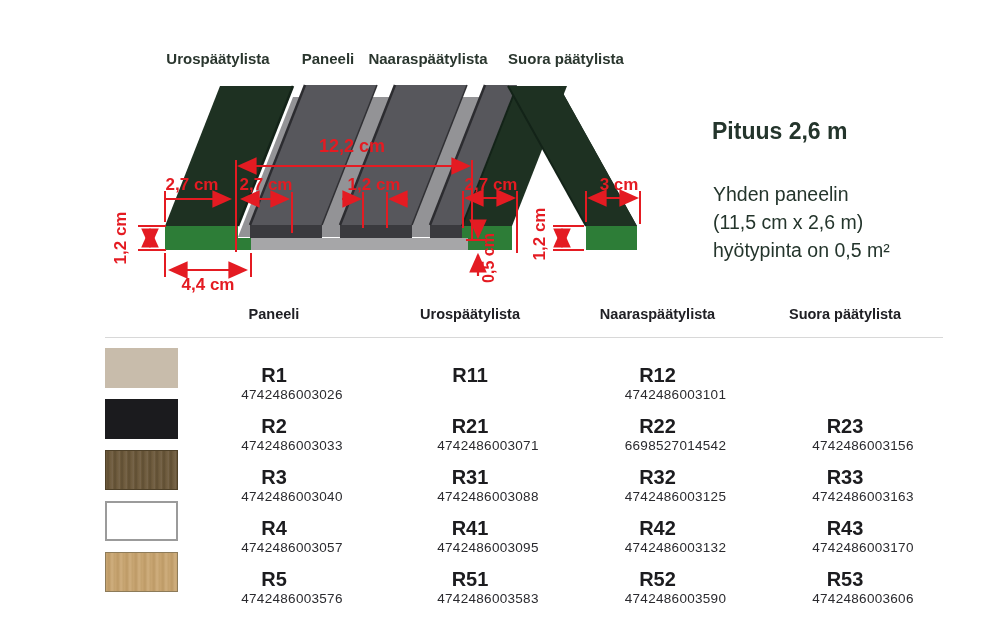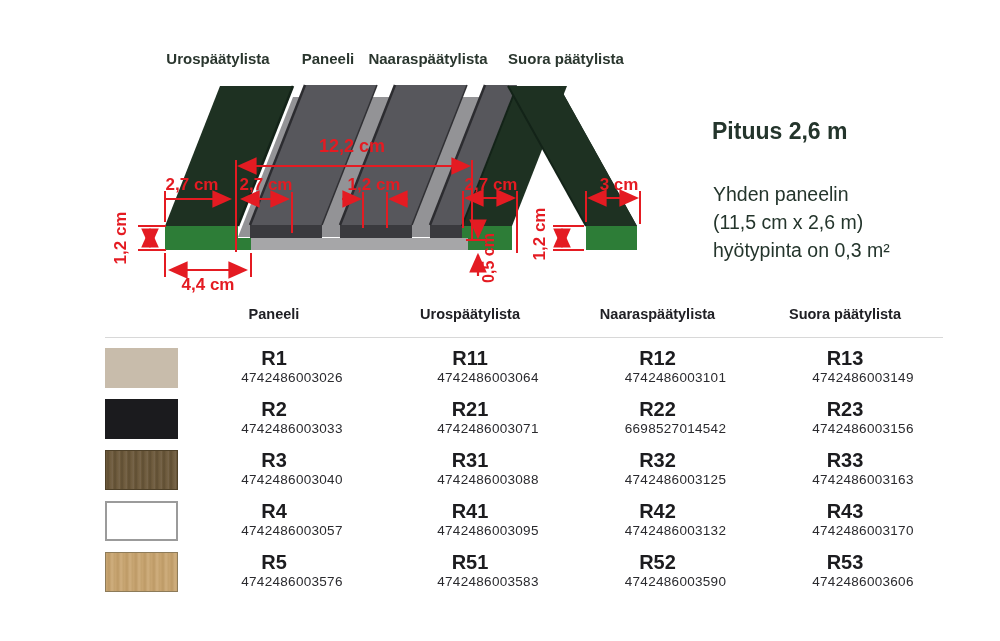--- a/index.html
+++ b/index.html
@@ -26,21 +26,21 @@
   .divider{position:absolute;left:105px;top:337px;width:838px;height:0;border-top:1px solid #d8d8d8;}
   .tbl-body{position:absolute;left:105px;top:344px;width:840px;}
   .tbl-row{display:grid;grid-template-columns:73px 192px 200px 175px 200px;height:51px;}
   .swatch{width:73px;height:40px;margin-top:4px;box-sizing:border-box;}
   .swatch[data-variant="beige"]{background:#c8bcab;}
   .swatch[data-variant="black"]{background:#1b1b1e;}
   .swatch[data-variant="dark-wood"]{background:repeating-linear-gradient(90deg,#6e5b3d 0px,#5f4e33 2px,#6e5b3d 4px,#77654b 7px);border:1px solid #4e4028;}
   .swatch[data-variant="white"]{background:#ffffff;border:2px solid #9b9b9b;}
   .swatch[data-variant="light-oak"]{background:repeating-linear-gradient(90deg,#c9a673 0px,#bd9a66 3px,#cfae7e 6px,#c2a06c 9px);border:1px solid #8d7b59;}
   .cell{text-align:center;}
-  .code{font-size:20px;font-weight:bold;color:#1c1c1f;line-height:22px;margin-top:3px;}
+  .code{font-size:20px;font-weight:bold;color:#1c1c1f;line-height:22px;margin-top:20px;}
   .ean{font-size:13.5px;color:#2a2a2e;letter-spacing:.3px;line-height:18px;margin-left:36px;}
 </style>
 </head>
 <body>
 
 <div class="page">
 
   <svg class="diagram-svg" width="1000" height="300" viewBox="0 0 1000 300">
     <defs>
       <marker id="aR" markerWidth="9" markerHeight="8" refX="8" refY="4" orient="auto-start-reverse">
@@ -130,21 +130,21 @@
     <text class="dim-label" x="545" y="234" text-anchor="middle" transform="rotate(-90 545 234)">1,2 cm</text>
     <path class="dim-tick" d="M553,226 L584,226"></path>
     <path class="dim-tick" d="M553,250 L584,250"></path>
     <path class="dim-line" d="M562,230 L562,246" marker-start="url(#aR)" marker-end="url(#aR)"></path>
   </svg>
 
   <div class="info-title">Pituus 2,6 m</div>
   <div class="info-para">
     <div>Yhden paneelin</div>
     <div>(11,5 cm x 2,6 m)</div>
-    <div>hyötypinta on 0,3 m²</div>
+    <div>hyötypinta on 0,5 m²</div>
   </div>
 
   <div class="tbl-head">
     <div></div>
     <div>Paneeli</div>
     <div>Urospäätylista</div>
     <div>Naaraspäätylista</div>
     <div>Suora päätylista</div>
   </div>
   <div class="divider"></div>
@@ -152,30 +152,25 @@
   <div class="tbl-body">
 
     <div class="tbl-row">
       <div class="swatch" data-variant="beige"></div>
       <div class="cell">
         <div class="code">R1</div>
         <div class="ean">4742486003026</div>
       </div>
       <div class="cell">
         <div class="code">R11</div>
-        <div class="ean">4742486003064</div>
       </div>
       <div class="cell">
         <div class="code">R12</div>
         <div class="ean">4742486003101</div>
       </div>
-      <div class="cell">
-        <div class="code">R13</div>
-        <div class="ean">4742486003149</div>
-      </div>
     </div>
 
     <div class="tbl-row">
       <div class="swatch" data-variant="black"></div>
       <div class="cell">
         <div class="code">R2</div>
         <div class="ean">4742486003033</div>
       </div>
       <div class="cell">
         <div class="code">R21</div>

